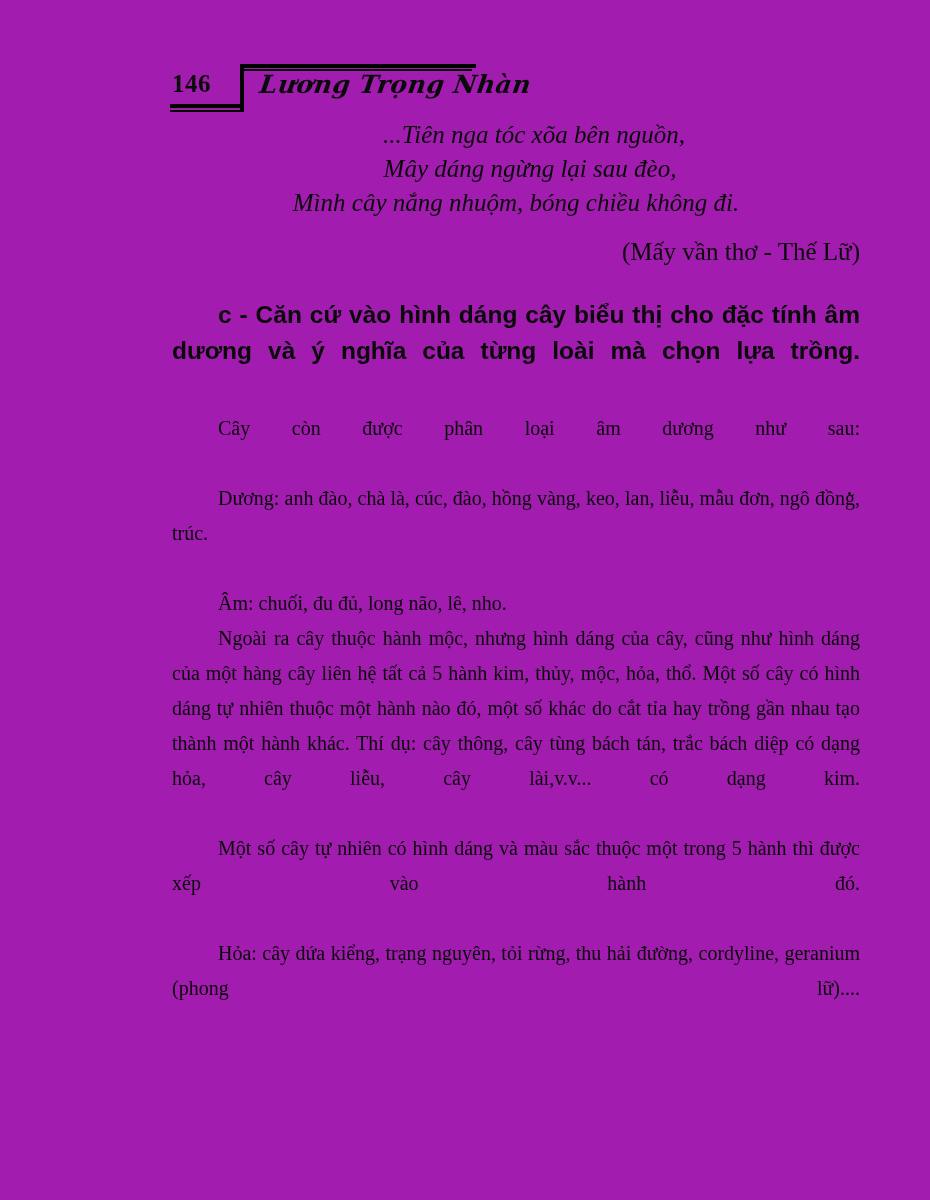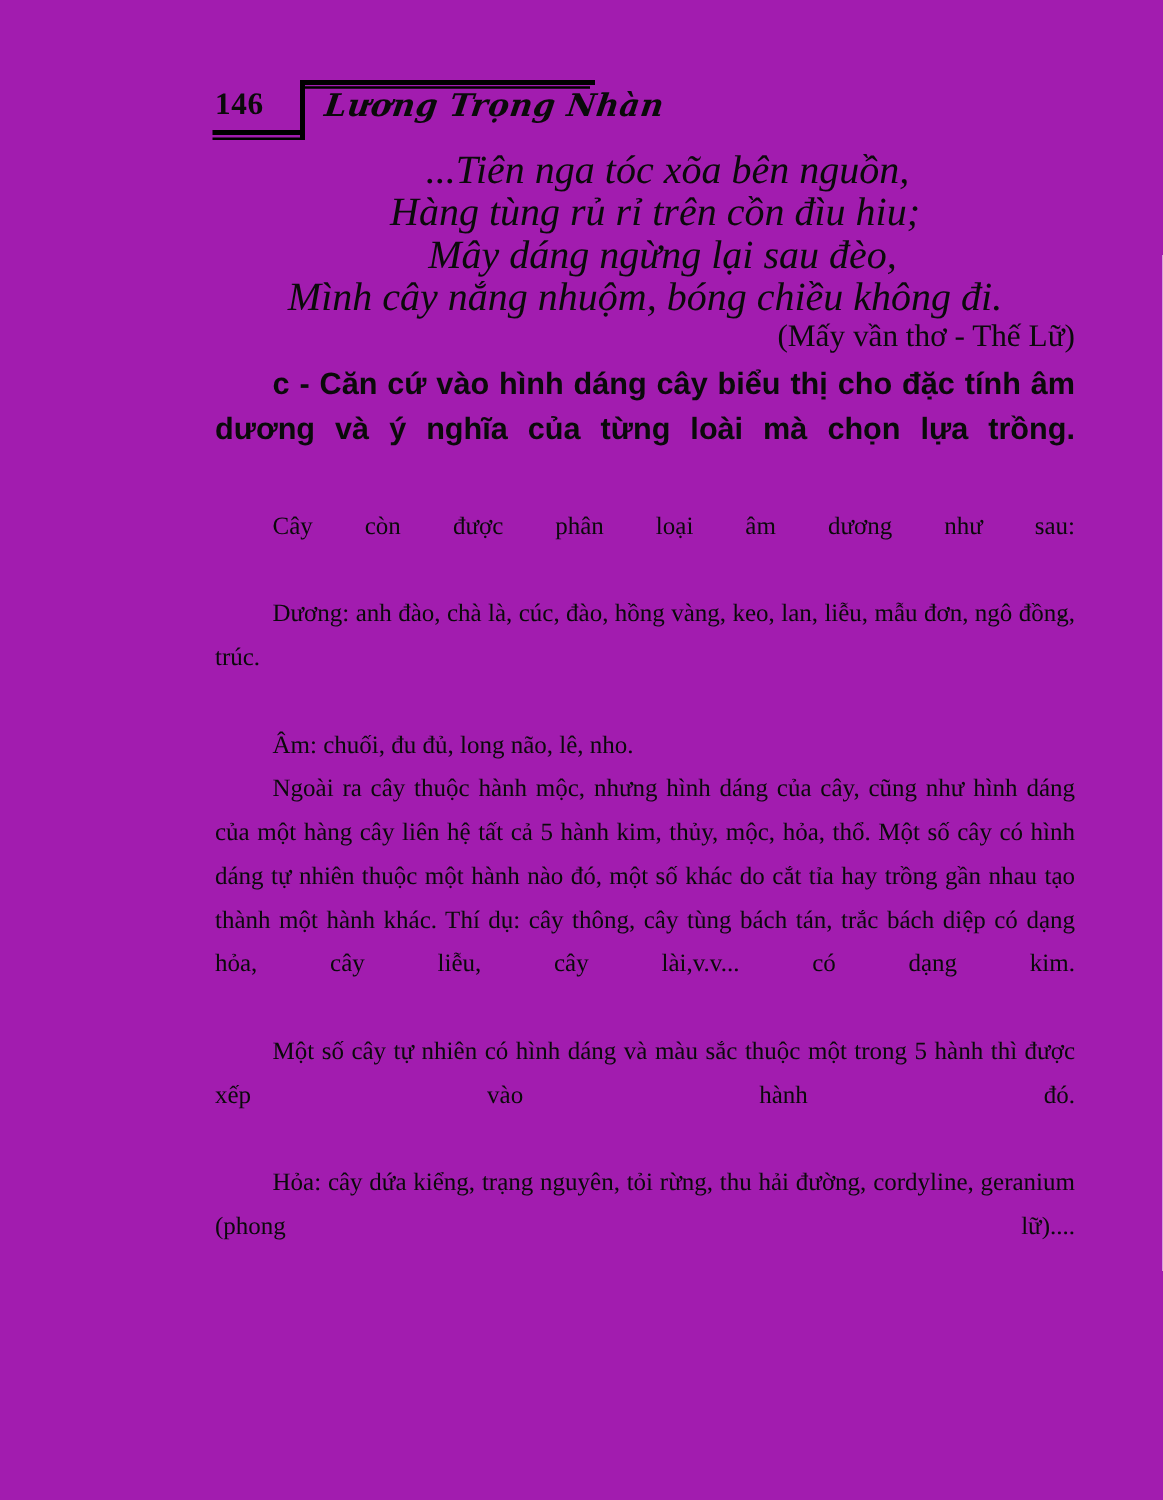--- a/index.html
+++ b/index.html
@@ -95,41 +95,42 @@
   #content {
     position: absolute;
     left: 172px;
     top: 118px;
     width: 688px;
   }
 
   
   .poem {
     font-style: italic;
-    font-size: 32px;
+    font-size: 25px;
     line-height: 34px;
     text-align: center;
     white-space: nowrap;
   }
   .poem-line { display: block; }
   .poem-line.l1 { padding-left: 36px; }
   .poem-line.l2 { padding-left: 16px; }
   .poem-line.l3 { padding-left: 28px; }
   .poem-line.l4 { padding-left: 0px; }
 
   .attribution {
+    margin-top: 16px;
     text-align: right;
     font-size: 25px;
     line-height: 32px;
     white-space: nowrap;
   }
 
   
   .heading-block {
-    margin-top: 4px;
+    margin-top: 29px;
     font-family: "Liberation Sans", "DejaVu Sans", sans-serif;
     font-weight: bold;
     font-size: 24.5px;
     line-height: 36px;
     text-align: justify;
     text-indent: 46px;
     letter-spacing: 0px;
   }
   .heading-block:after {
     content: "";
@@ -176,21 +177,20 @@
     <div class="hdr-folio">146</div>
     <div class="hdr-folio-rule"></div>
     <div class="hdr-folio-rule2"></div>
     <div class="hdr-name">Lương Trọng Nhàn</div>
   </div>
 
   <div id="content">
 
     <div class="poem">
       <span class="poem-line l1">...Tiên nga tóc xõa bên nguồn,</span>
-      <span class="poem-line l2">Hàng tùng rủ rỉ trên cồn đìu hiu;</span>
       <span class="poem-line l3">Mây dáng ngừng lại sau đèo,</span>
       <span class="poem-line l4">Mình cây nắng nhuộm, bóng chiều không đi.</span>
     </div>
 
     <div class="attribution">(Mấy vần thơ - Thế Lữ)</div>
 
     <div class="heading-block">c - Căn cứ vào hình dáng cây biểu thị cho đặc tính âm dương và ý nghĩa của từng loài mà chọn lựa trồng.</div>
 
     <div class="gap-sm"></div>
 

